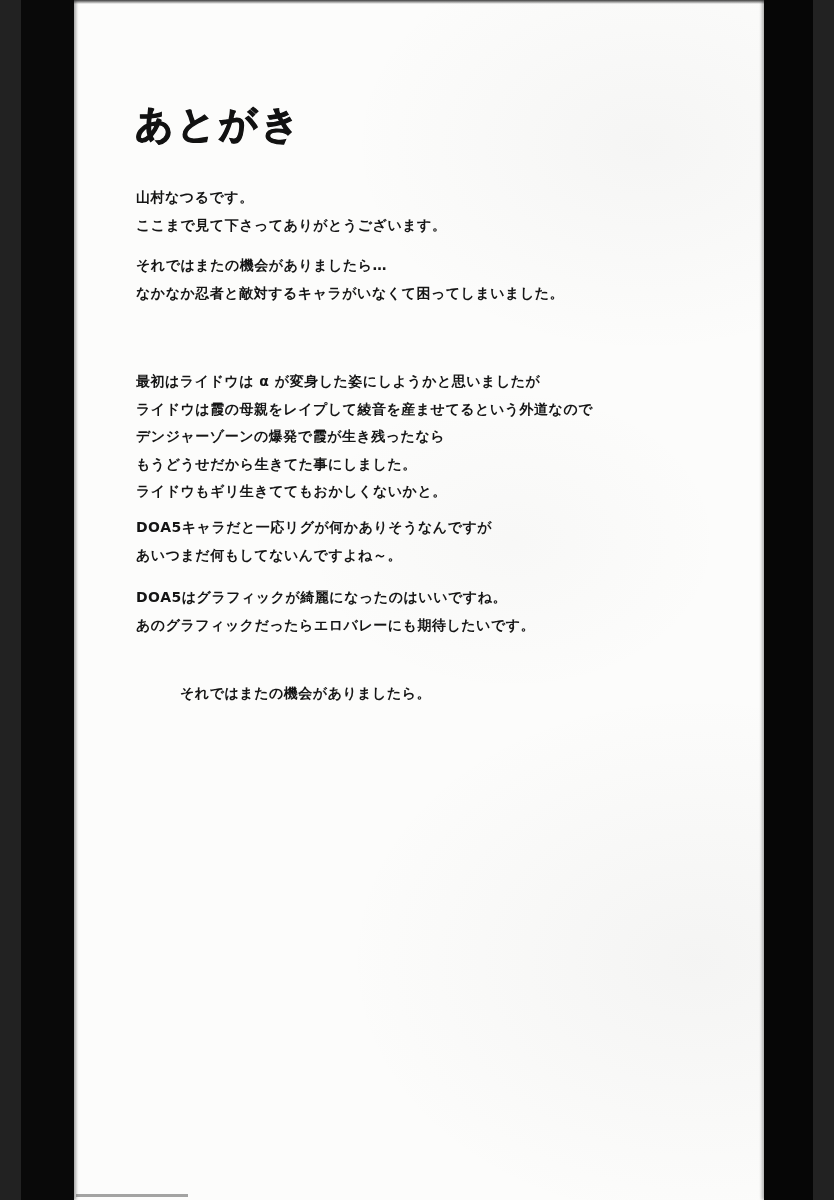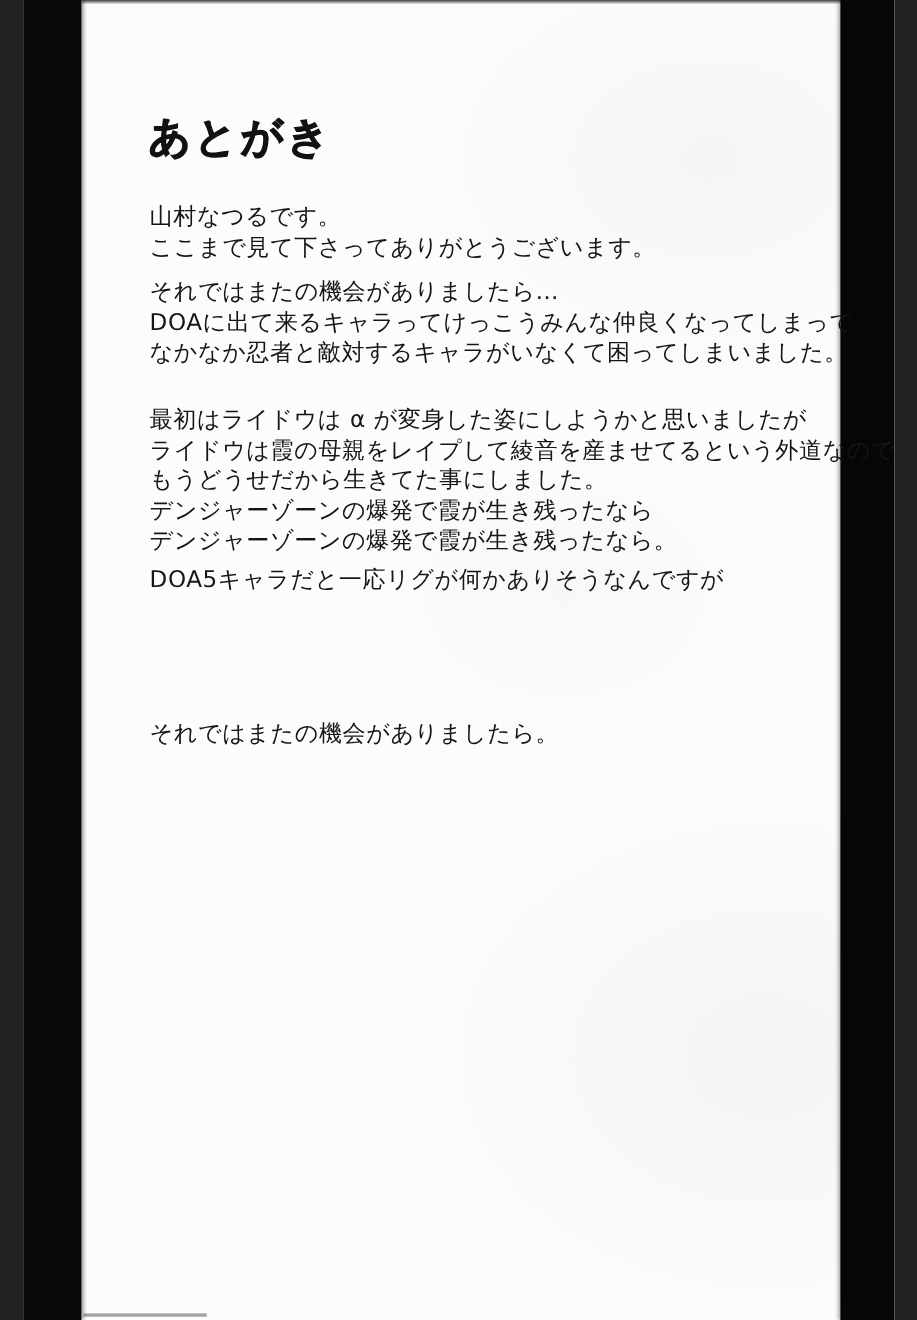--- a/index.html
+++ b/index.html
@@ -72,22 +72,22 @@
     left: 0; top: 0;
     width: 834px; height: 1200px;
   }
   .para {
     position: absolute;
     left: 115px;
     width: 640px;
     color: #151515;
   }
   .line {
-    font-size: 21px;
-    font-weight: 400;
+    font-size: 14px;
+    font-weight: 700;
     line-height: 27.5px;
     letter-spacing: 0.5px;
     white-space: nowrap;
   }
   .page-number {
     position: absolute;
     left: 813px;
     top: 1160px;
     font-family: "Liberation Serif", "DejaVu Serif", serif;
     font-size: 21px;
@@ -108,32 +108,36 @@
 
   <h1 class="afterword-title">あとがき</h1>
 
   <div class="afterword-body">
       <div class="para" style="top: 184px;">
         <div class="line">山村なつるです。</div>
         <div class="line">ここまで見て下さってありがとうございます。</div>
       </div>
       <div class="para" style="top: 252px;">
         <div class="line">それではまたの機会がありましたら…</div>
-        <div class="line">DOAに出て来るキャラってけっこうみんな仲良くなってしまって</div>
         <div class="line">なかなか忍者と敵対するキャラがいなくて困ってしまいました。</div>
       </div>
       <div class="para" style="top: 368px;">
         <div class="line">最初はライドウは α が変身した姿にしようかと思いましたが</div>
         <div class="line">ライドウは霞の母親をレイプして綾音を産ませてるという外道なので</div>
+        <div class="line">デンジャーゾーンの爆発で霞が生き残ったなら</div>
         <div class="line">もうどうせだから生きてた事にしました。</div>
-        <div class="line">デンジャーゾーンの爆発で霞が生き残ったなら</div>
-        <div class="line">デンジャーゾーンの爆発で霞が生き残ったなら。</div>
+        <div class="line">ライドウもギリ生きててもおかしくないかと。</div>
       </div>
       <div class="para" style="top: 514px;">
         <div class="line">DOA5キャラだと一応リグが何かありそうなんですが</div>
+        <div class="line">あいつまだ何もしてないんですよね～。</div>
       </div>
-      <div class="para" style="top: 654px;">
+      <div class="para" style="top: 584px;">
+        <div class="line">DOA5はグラフィックが綺麗になったのはいいですね。</div>
+        <div class="line">あのグラフィックだったらエロバレーにも期待したいです。</div>
+      </div>
+      <div class="para" style="top: 680px; margin-left: 44px;">
         <div class="line">それではまたの機会がありましたら。</div>
       </div>
     </div>
 
   <div class="page-number">29</div>
 </div>
 
 </body></html>

